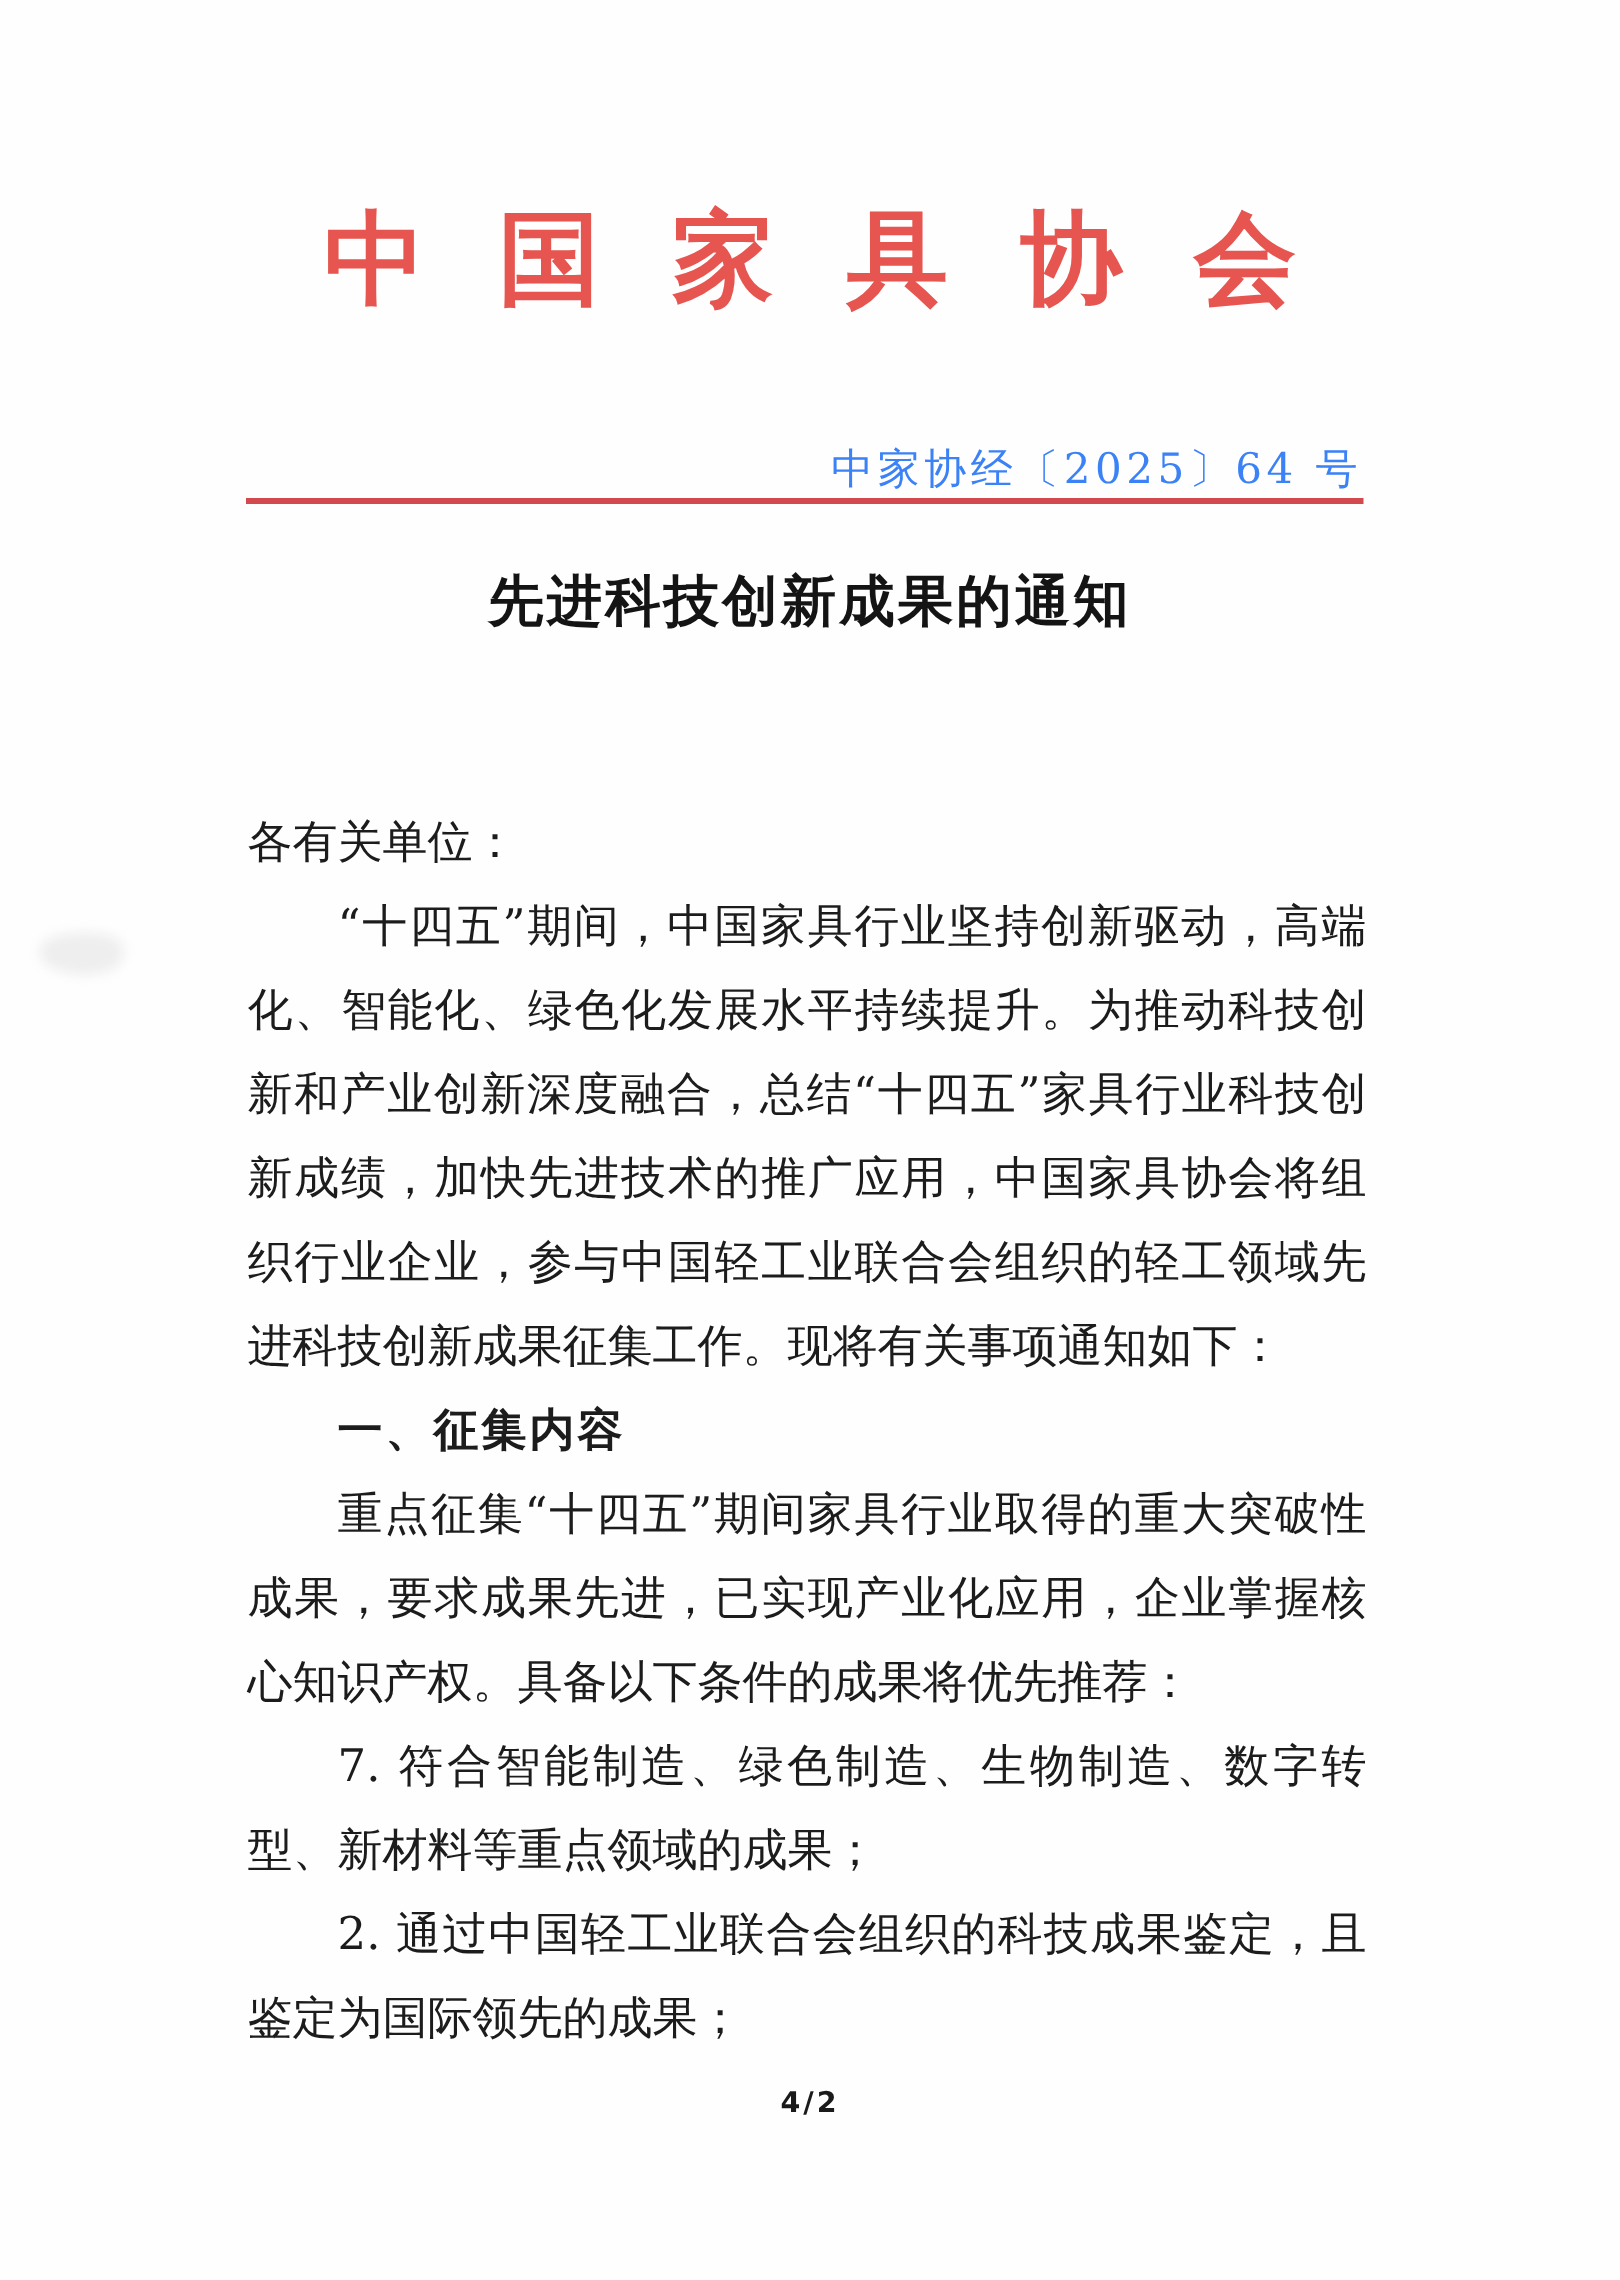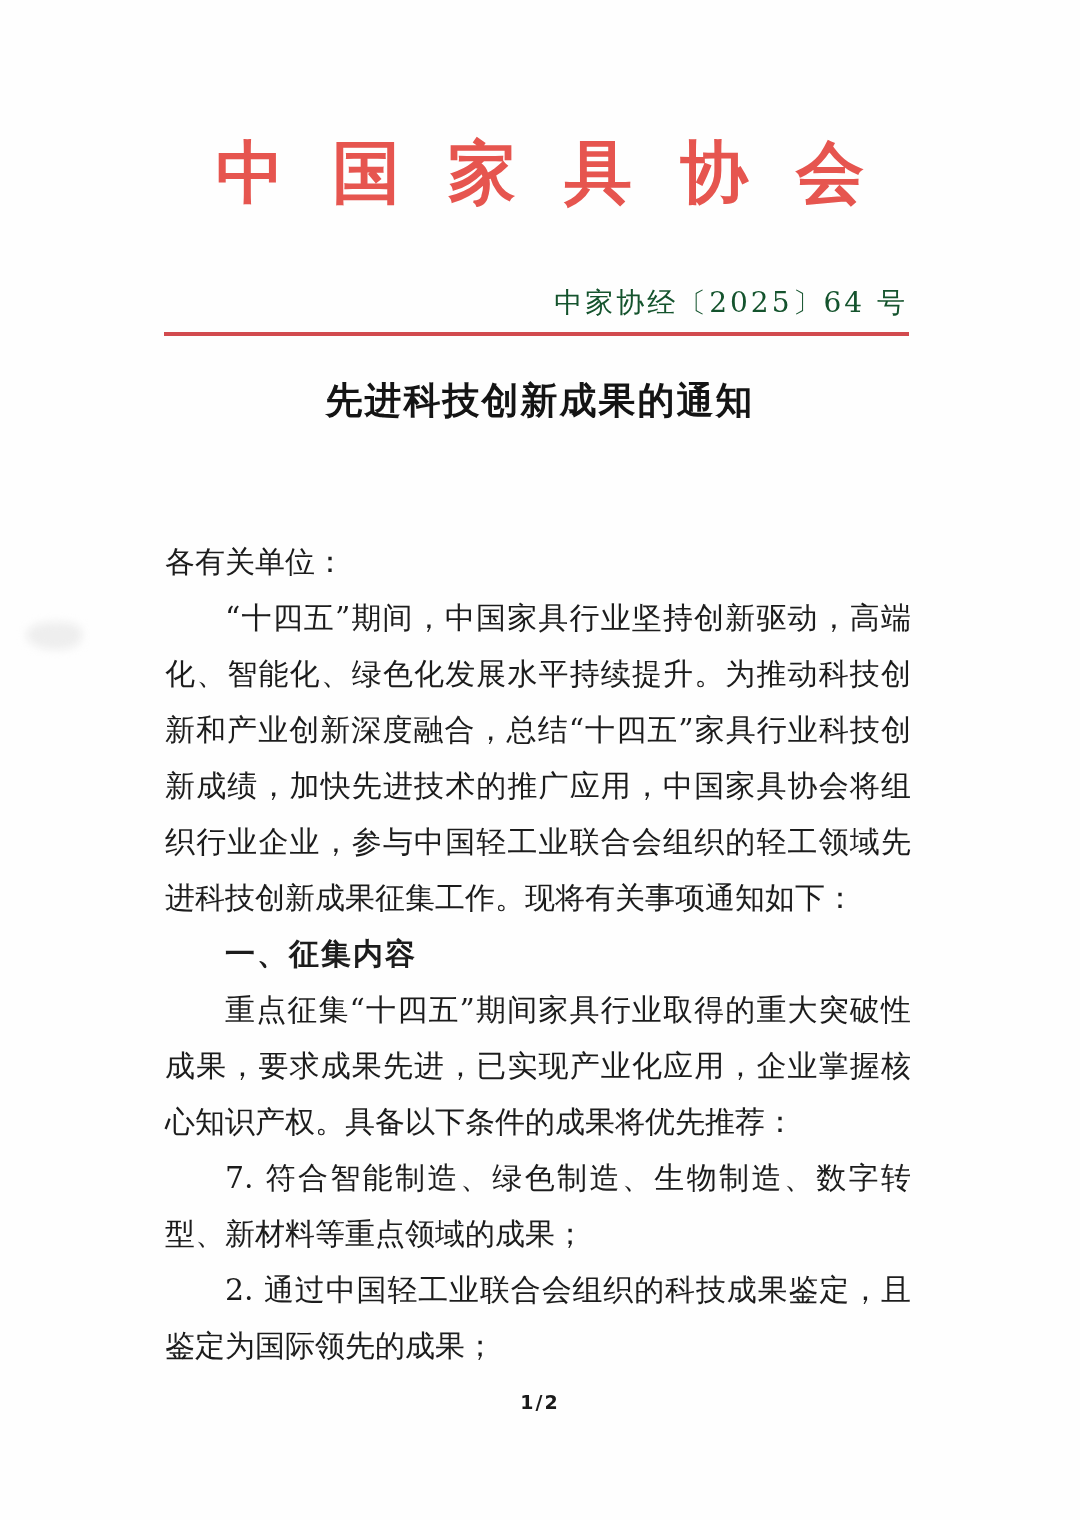--- a/index.html
+++ b/index.html
@@ -40,25 +40,25 @@
     font-size: 68px;
     font-weight: 700;
     color: #e6554f;
     letter-spacing: 48px;
     padding-left: 48px; 
     white-space: nowrap;
   }
 
   .doc-number {
     position: absolute;
-    top: 284px;
+    top: 294px;
     right: 172px;
     font-size: 28px;
     letter-spacing: 3px;
-    color: #14532d;
+    color: #3b82f6;
   }
 
   .red-divider {
     position: absolute;
     top: 332px;
     left: 164px;
     width: 745px;
     height: 4px;
     background: #d24a4e;
   }
@@ -133,15 +133,15 @@
 
   <div class="body-text">
     <p class="salutation">各有关单位：</p>
     <p>“十四五”期间，中国家具行业坚持创新驱动，高端化、智能化、绿色化发展水平持续提升。为推动科技创新和产业创新深度融合，总结“十四五”家具行业科技创新成绩，加快先进技术的推广应用，中国家具协会将组织行业企业，参与中国轻工业联合会组织的轻工领域先进科技创新成果征集工作。现将有关事项通知如下：</p>
     <p class="section-heading">一、征集内容</p>
     <p>重点征集“十四五”期间家具行业取得的重大突破性成果，要求成果先进，已实现产业化应用，企业掌握核心知识产权。具备以下条件的成果将优先推荐：</p>
     <p>7. 符合智能制造、绿色制造、生物制造、数字转型、新材料等重点领域的成果；</p>
     <p>2. 通过中国轻工业联合会组织的科技成果鉴定，且鉴定为国际领先的成果；</p>
   </div>
 
-  <div class="page-number">1/2</div>
+  <div class="page-number">4/2</div>
 
 </div>
 
 </body></html>

